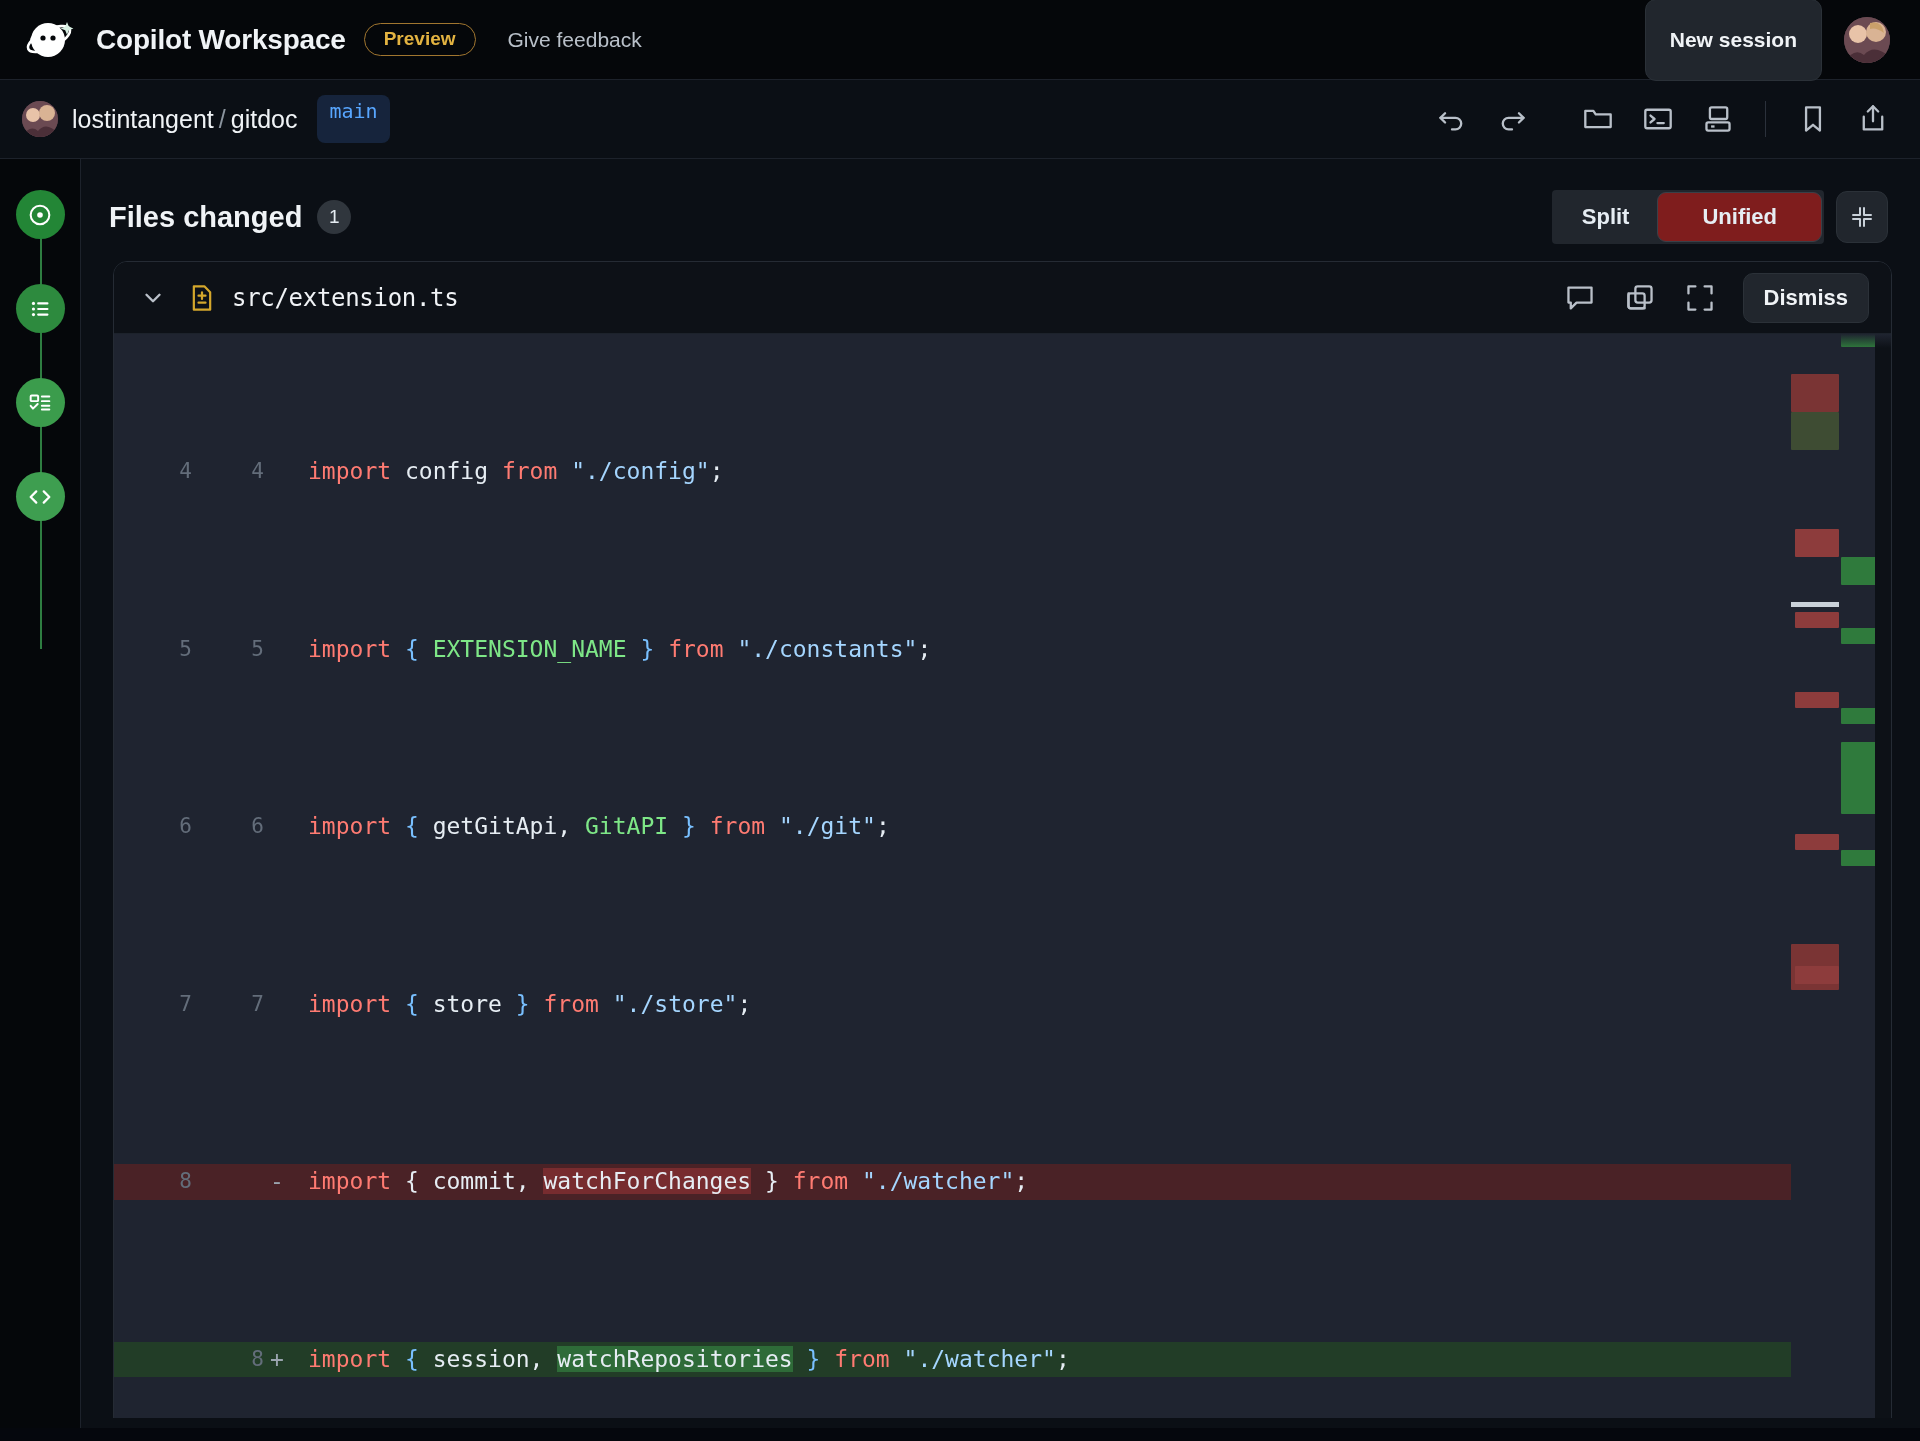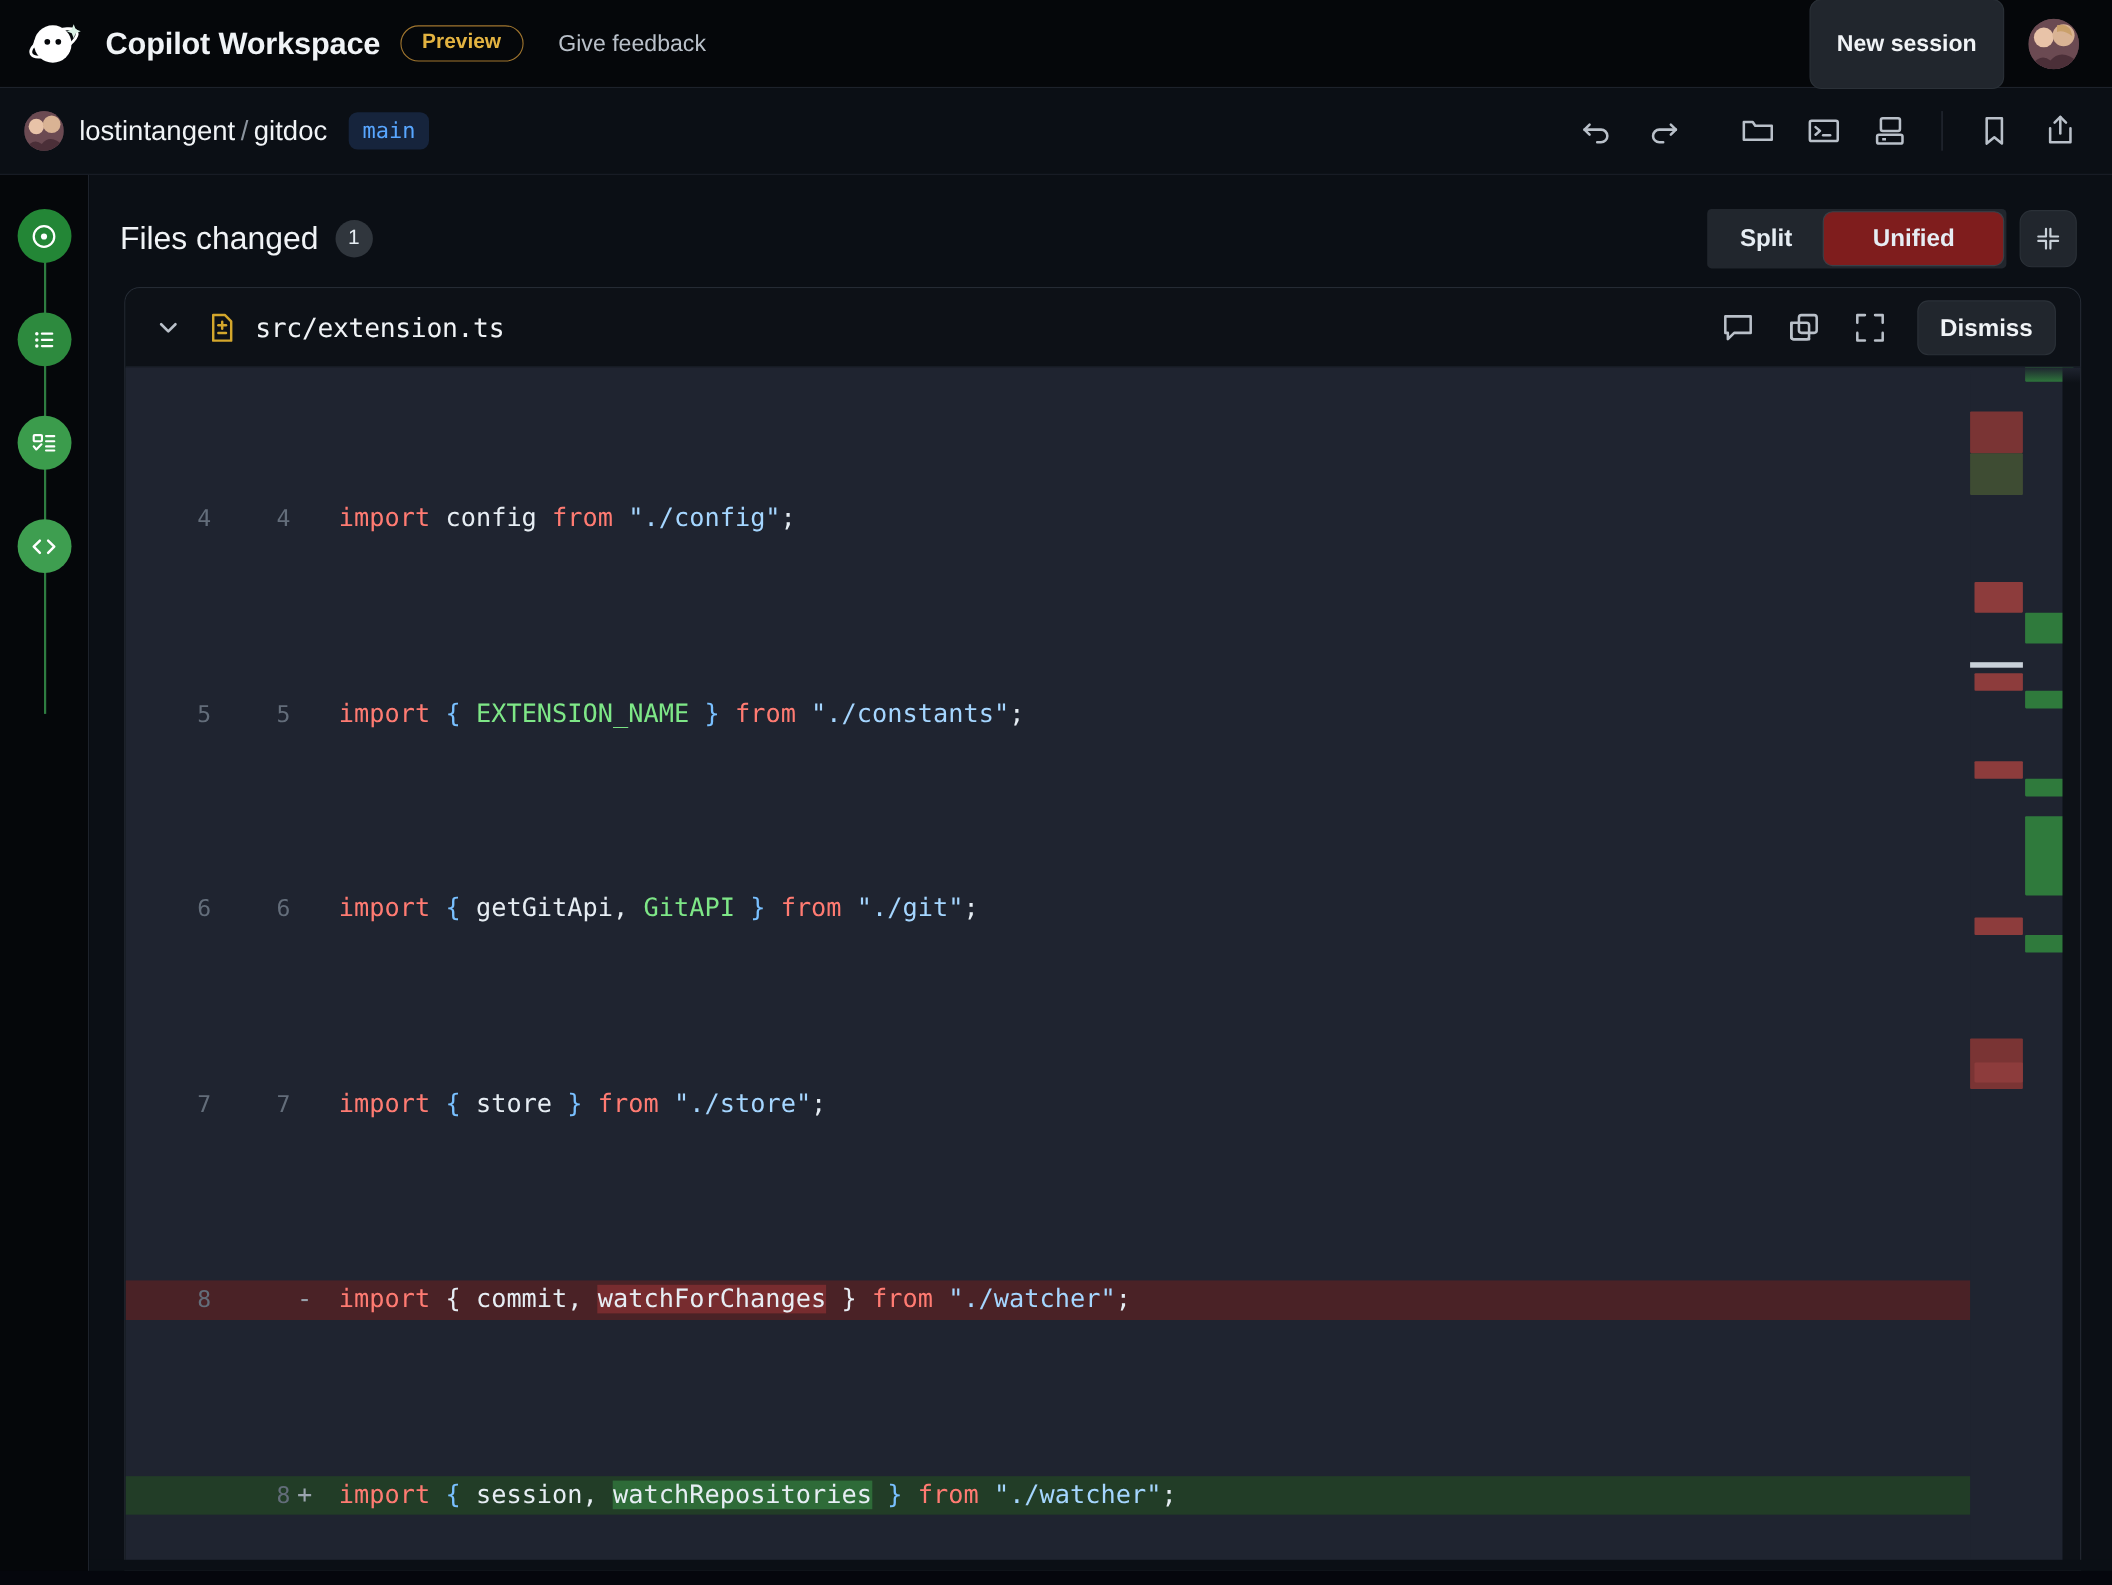--- a/index.html
+++ b/index.html
@@ -105,21 +105,21 @@
     white-space: nowrap;
   }
   .repo-name .sep { color: #8b949e; margin: 0 5px; }
   .branch-pill {
     margin-left: 20px;
     background: #16243c;
     color: #58a6ff;
     border-radius: 8px;
     font-family: "DejaVu Sans Mono", monospace;
     font-size: 20px;
-    padding: 6px 12px 8px;
+    padding: 6px 12px 22px;
     line-height: 1;
   }
   .repo-tools {
     margin-left: auto;
     display: flex;
     align-items: center;
     gap: 26px;
   }
   .icon-btn {
     width: 34px; height: 34px;
@@ -183,21 +183,21 @@
     overflow: hidden;
   }
   .files-header {
     display: flex;
     align-items: center;
     padding: 30px 32px 0 28px;
     height: 86px;
   }
   .files-title {
     font-size: 29px;
-    font-weight: 400;
+    font-weight: 700;
     color: #f0f3f6;
   }
   .count-badge {
     margin-left: 15px;
     background: #30363d;
     color: #e6edf3;
     border-radius: 50%;
     width: 34px; height: 34px;
     font-size: 19px;
     display: inline-flex;

